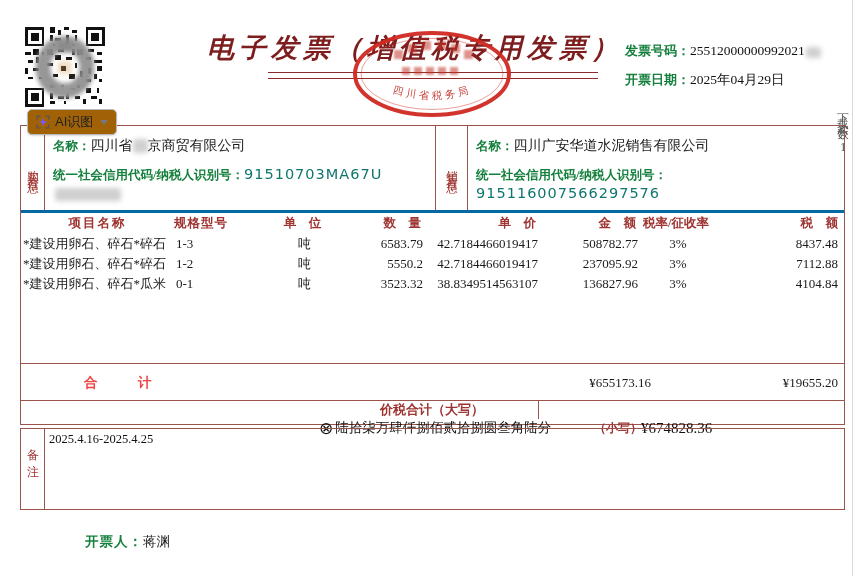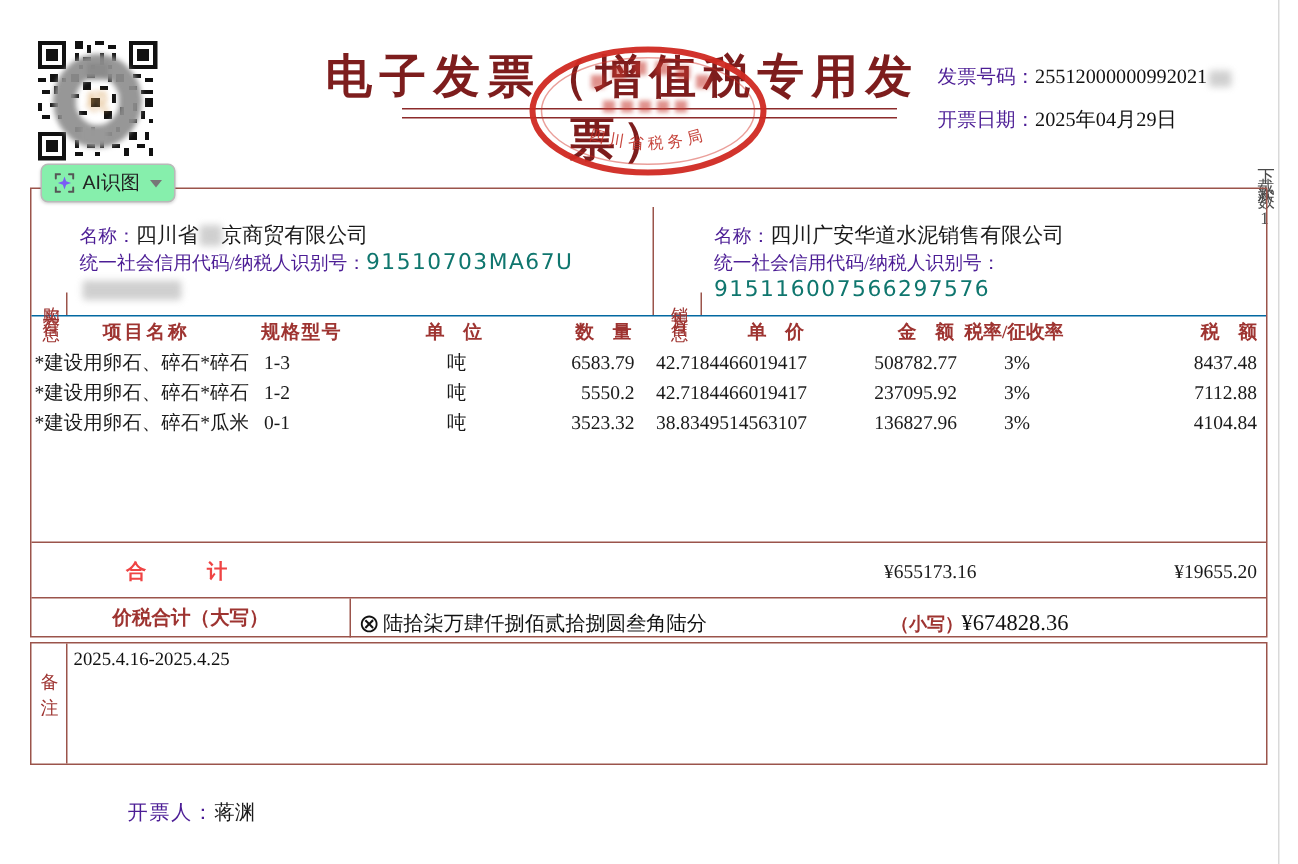--- a/index.html
+++ b/index.html
@@ -2,47 +2,47 @@
 <html><head>
 <meta charset="utf-8">
 <style>
   html,body{margin:0;padding:0;background:#fff;}
   .page{position:relative;width:865px;height:576px;background:#ffffff;overflow:hidden;
         font-family:"Liberation Serif",serif;color:#1a1a1a;}
   .page-edge{position:absolute;left:852px;top:0;height:576px;border-left:1px solid #d9d9d9;}
 
   
   .qr{position:absolute;left:25px;top:27px;width:80px;height:80px;}
-  .ai-btn{position:absolute;left:27px;top:109px;height:24px;z-index:6;background:#86efac;
+  .ai-btn{position:absolute;left:27px;top:109px;height:24px;z-index:6;background:#a16207;
           border:1px solid #b9b9b9;border-radius:5px;box-shadow:0 1px 2px rgba(0,0,0,.15);
           display:flex;align-items:center;gap:5px;padding:0 8px;cursor:pointer;
           font-family:"Liberation Sans",sans-serif;font-size:13px;color:#222;}
   .chev{width:0;height:0;border-left:4px solid transparent;border-right:4px solid transparent;
         border-top:5px solid #777;margin-left:2px;}
   .title{position:absolute;left:195px;top:30px;width:440px;text-align:center;
-         font-size:31px;letter-spacing:5px;color:#7d1d1d;font-weight:600;}
+         font-size:27px;letter-spacing:5px;color:#7d1d1d;font-weight:600;font-style:italic;}
   .title-underline{position:absolute;left:268px;top:72px;width:330px;height:5px;
          border-top:1.6px solid #8c2b2b;border-bottom:1.6px solid #8c2b2b;}
   .stamp{position:absolute;left:350px;top:28px;width:164px;height:92px;z-index:5;}
   .meta{position:absolute;left:625px;top:42px;font-size:13px;}
   .meta-line{margin-bottom:11px;white-space:nowrap;}
-  .lbl{color:#4c1d95;font-weight:normal;}
+  .lbl{color:#15803d;font-weight:bold;}
   .meta .val{color:#111;font-size:13.5px;}
   .blur-blob{display:inline-block;background:#a9a9a9;border-radius:2px;filter:blur(2.6px);
              opacity:.55;vertical-align:middle;}
   .no-blob{width:15px;height:11px;margin-left:1px;}
   .dl-count{position:absolute;left:835px;top:104px;writing-mode:vertical-rl;text-orientation:upright;
             letter-spacing:5px;font-size:11.5px;color:#4a4a4a;}
 
   
   .frame{position:absolute;left:20px;top:125px;width:823px;height:298px;
          border:1px solid #9b544b;}
   .vlabel{writing-mode:vertical-rl;text-orientation:upright;color:#9e3431;font-size:11.5px;
           letter-spacing:3px;display:flex;align-items:center;justify-content:center;}
-  .party-row{display:flex;height:84px;border-bottom:1px solid #0369a1;align-items:flex-end;}
+  .party-row{display:flex;height:84px;border-bottom:3px solid #0369a1;}
   .pr-l1{width:23px;border-right:1px solid #9b544b;}
   .party{display:flex;flex-direction:column;justify-content:space-between;
          padding:10px 0 8px 8px;box-sizing:border-box;}
   .party.buyer{width:391px;border-right:1px solid #9b544b;}
   .pr-l2{width:31px;border-right:1px solid #9b544b;}
   .party.seller{flex:1;}
   .p-name .lbl,.p-tax .lbl{font-size:12.5px;}
   .p-name .val{font-size:14px;}
   .p-tax .num{font-family:"DejaVu Sans",sans-serif;font-size:14.5px;letter-spacing:1px;color:#0f766e;}
   .name-blob{width:15px;height:14px;}
@@ -63,21 +63,21 @@
   .c-tax{flex:1;text-align:right;padding-right:6px;}
   .t-header .c-name{text-align:center;letter-spacing:2px;}
   .t-header .c-spec{letter-spacing:1px;}
   .t-row .c-name{padding-left:2px;}
 
   .total-row{position:relative;height:36px;border-top:1px solid #9b544b;}
   .t-label{position:absolute;left:63px;top:10px;color:#ef4444;font-size:13.5px;font-weight:bold;}
   .t-amount{position:absolute;left:440px;width:190px;top:11px;text-align:right;font-size:13px;}
   .t-tax{position:absolute;right:6px;top:11px;font-size:13px;}
 
-  .sum-row{position:relative;display:flex;height:26px;border-top:1px solid #9b544b;align-items:flex-end;}
+  .sum-row{position:relative;display:flex;height:26px;border-top:1px solid #9b544b;align-items:center;flex-direction:column;}
   .sum-label{width:212px;text-align:center;color:#9e3431;font-size:13px;font-weight:bold;
              border-right:1px solid #9b544b;height:100%;display:flex;align-items:center;justify-content:center;}
   .sum-content{flex:1;display:flex;align-items:center;padding-left:5px;}
   .oxsym{font-size:17px;line-height:1;margin-right:2px;color:#111;font-family:"DejaVu Sans",sans-serif;}
   .words{font-size:13.5px;color:#111;}
   .small-lbl{position:absolute;left:573px;color:#9e3431;font-size:12px;font-weight:bold;}
   .small-val{position:absolute;left:620px;font-size:15px;color:#111;}
 
   
   .remarks{position:absolute;left:20px;top:428px;width:823px;height:80px;

